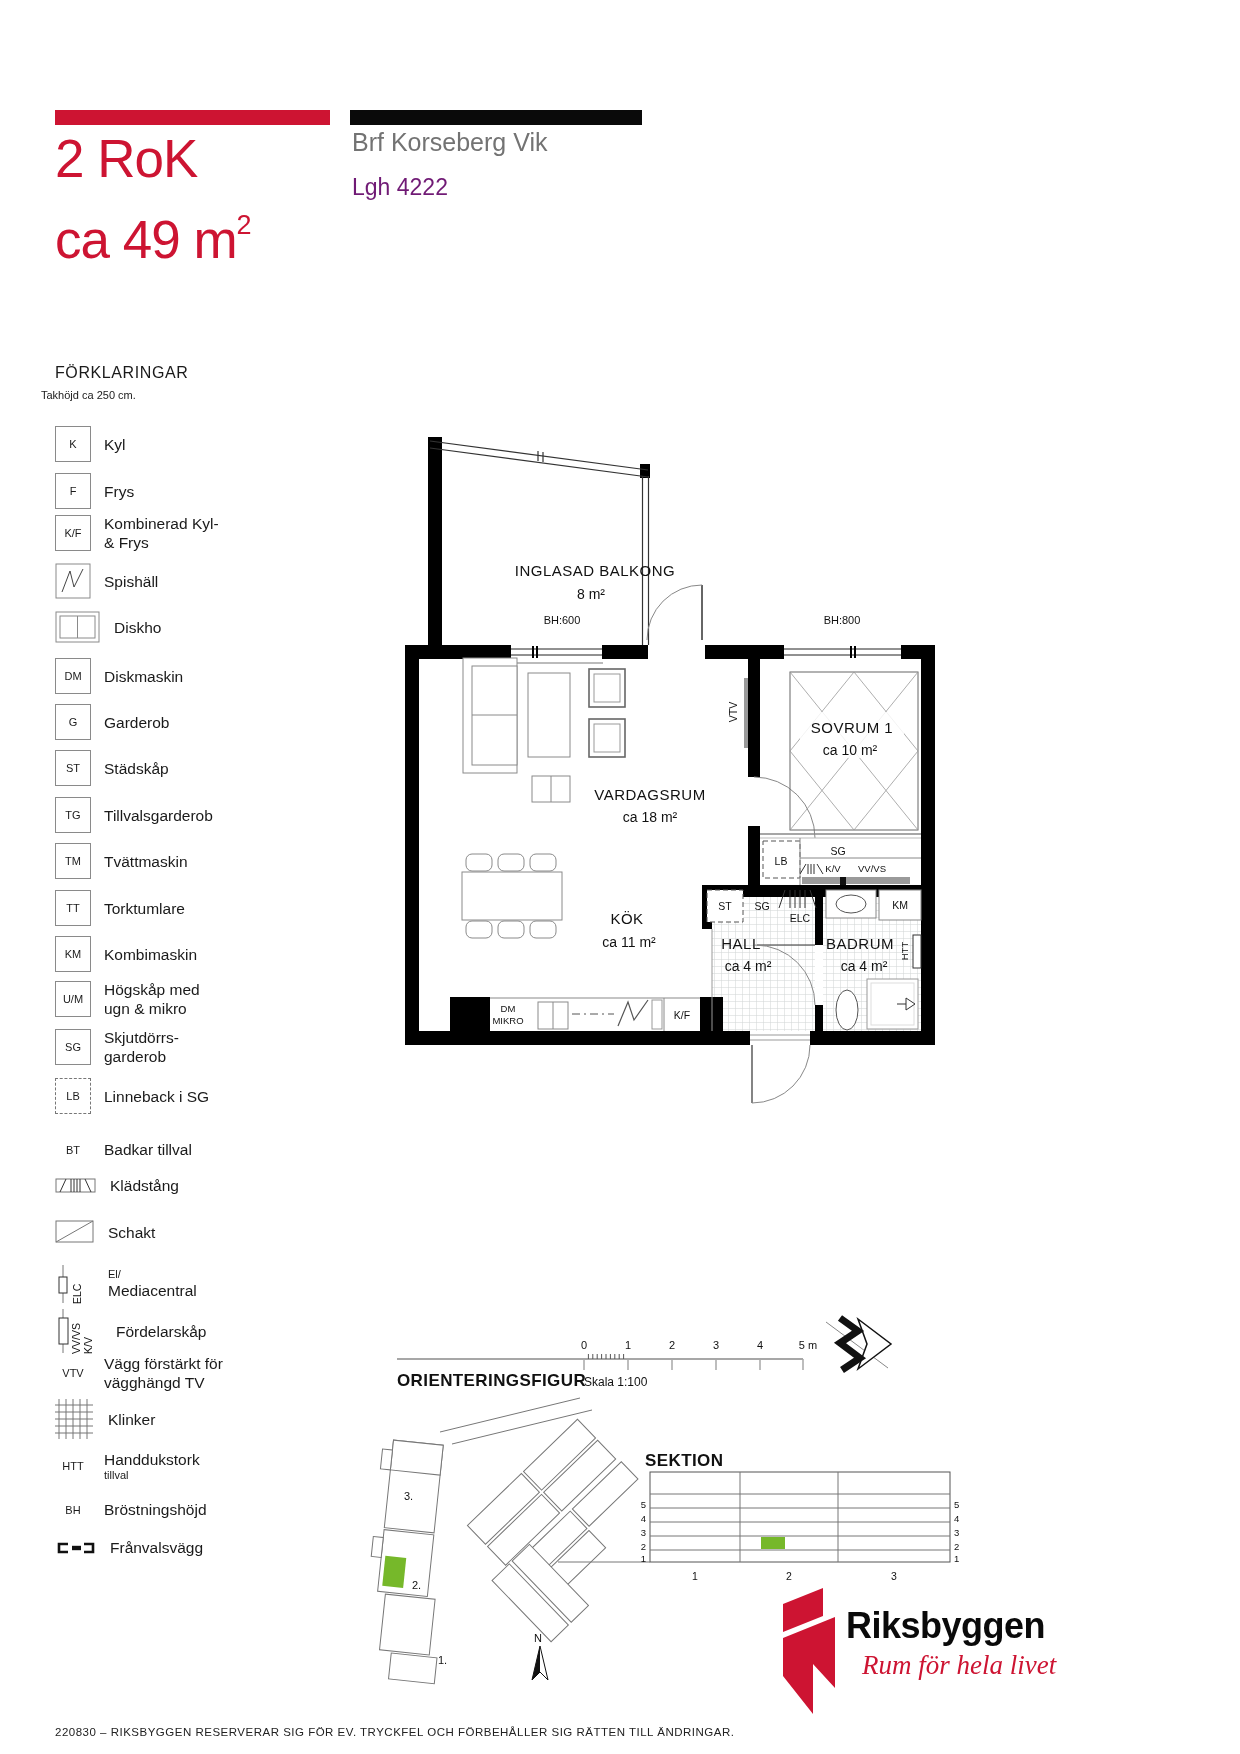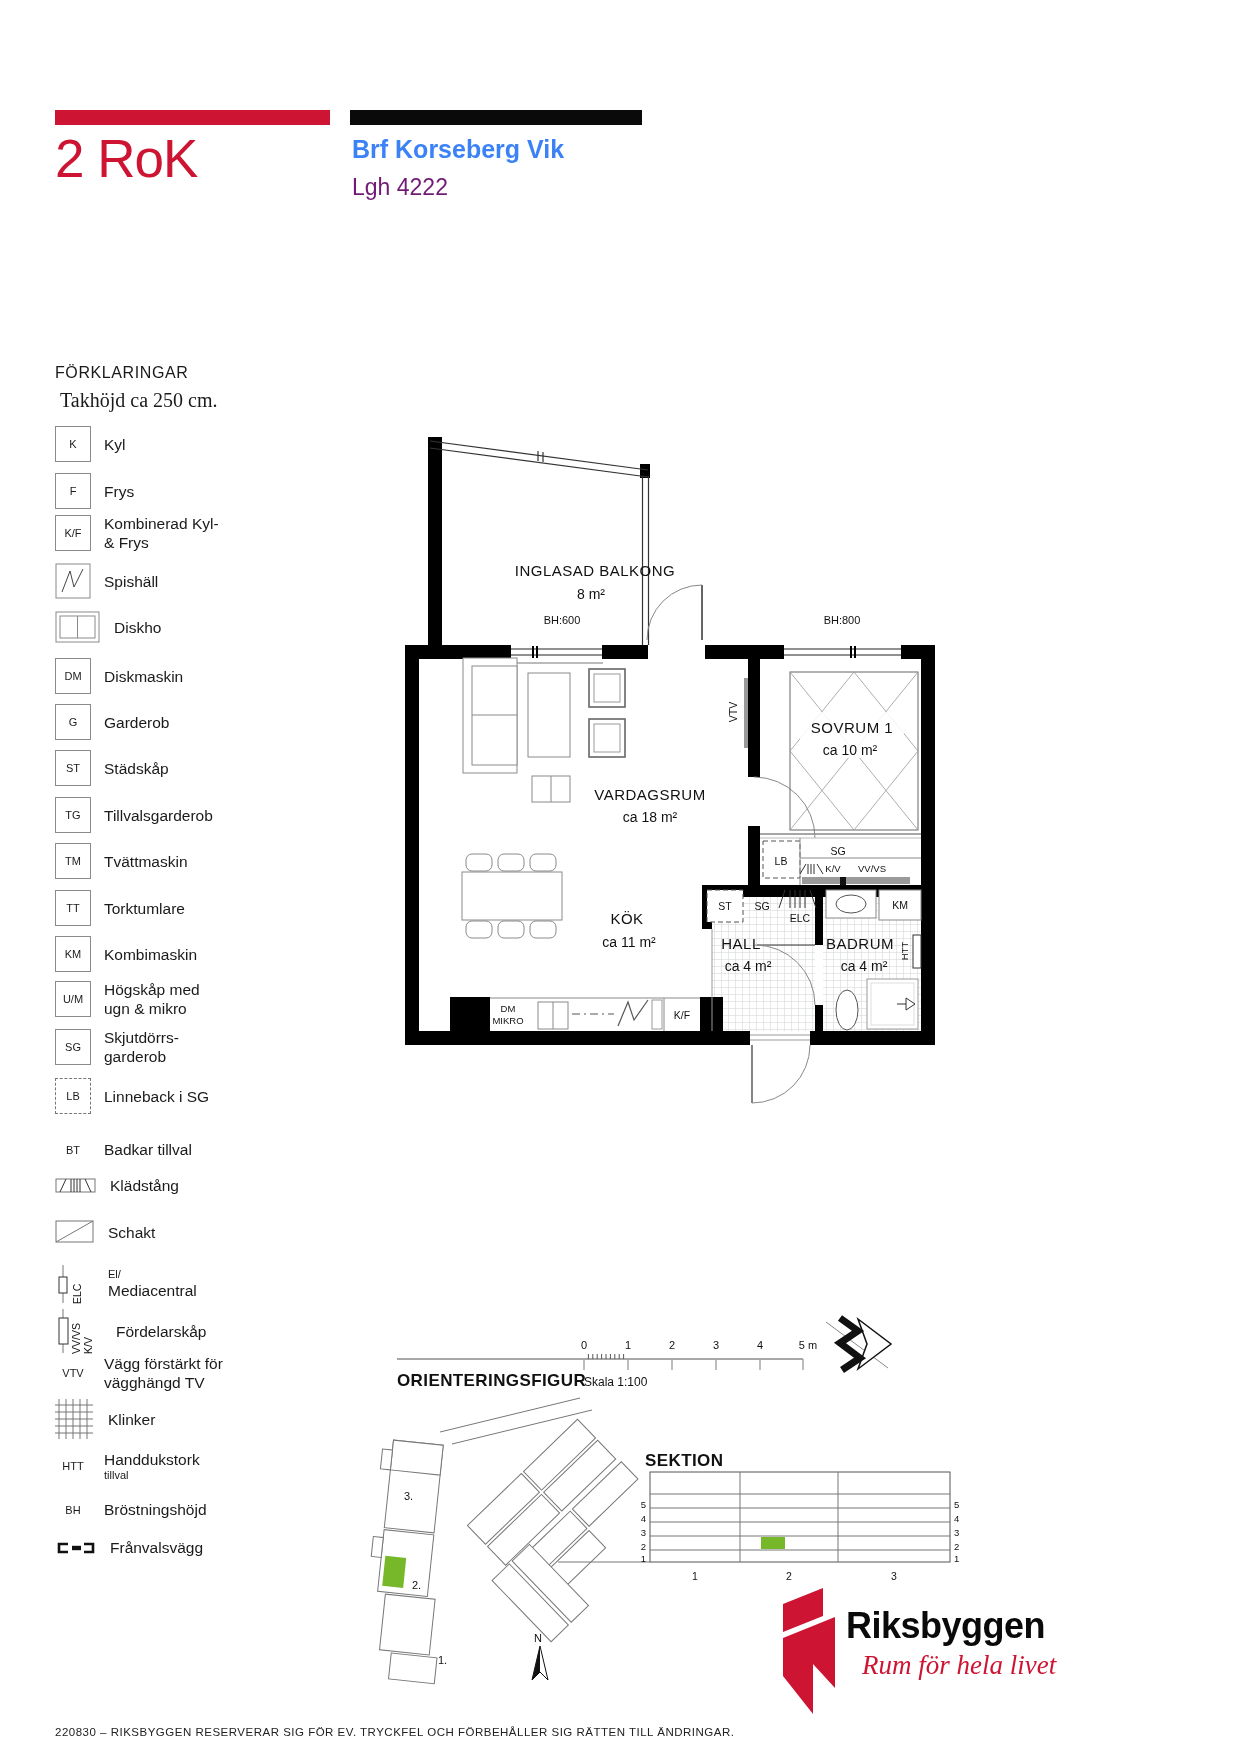--- a/index.html
+++ b/index.html
@@ -4,25 +4,25 @@
 <style>
   html,body{margin:0;padding:0;background:#fff;}
   .page{position:relative;width:1220px;height:1754px;background:#fff;overflow:hidden;
         font-family:"Liberation Sans",sans-serif;color:#1a1a1a;}
   .abs{position:absolute;}
   
   .bar-red{left:55px;top:110px;width:275px;height:15px;}
   .bar-black{left:350px;top:110px;width:292px;height:15px;background:#0a0a0a;}
   .title{left:55px;top:126px;font-size:53px;line-height:66px;letter-spacing:-1px;}
   .title sup{font-size:27px;vertical-align:24px;}
-  .projname{left:352px;top:135px;font-size:25px;font-weight:bold;color:#3b82f6;}
+  .projname{left:352px;top:128px;font-size:25px;font-weight:normal;color:#737373;}
   .lgh{left:352px;top:174px;font-size:23px;color:#701a75;}
   
   .leg-head{left:55px;top:364px;font-size:16px;font-weight:normal;letter-spacing:.6px;}
-  .leg-sub{left:60px;top:389px;font-size:20px;font-family:Liberation Serif, serif;}
+  .leg-sub{left:41px;top:389px;font-size:11px;}
   .leg-row{position:absolute;left:55px;display:flex;align-items:center;gap:13px;}
   .leg-box{width:34px;height:34px;border:1px solid #8a8a8a;display:flex;align-items:center;
            justify-content:center;font-size:11px;flex:none;background:#fff;}
   .leg-box.dashed{border:1.5px dashed #777;}
   .leg-txt{width:36px;text-align:center;font-size:11px;flex:none;}
   .leg-label{font-size:15.5px;line-height:19px;white-space:pre-line;}
   .leg-small{font-size:11px;line-height:13px;}
   
   .brandname{left:846px;top:1605px;font-size:36px;font-weight:bold;letter-spacing:-.5px;color:#0a0a0a;}
   .tagline{left:862px;top:1650px;font-size:27px;font-style:italic;
@@ -39,20 +39,21 @@
 </style>
 </head>
 <body>
 
 <div class="page">
 
   <div class="abs bar-red" style="background:#cd1432;"></div>
   <div class="abs bar-black"></div>
   <div class="abs title" style="color:#cd1432;">
     <div>2 RoK</div>
+    <div><span>ca 49 m</span><sup>2</sup></div>
   </div>
   <div class="abs projname">Brf Korseberg Vik</div>
   <div class="abs lgh">Lgh 4222</div>
 
   <div class="abs leg-head">FÖRKLARINGAR</div>
   <div class="abs leg-sub">Takhöjd ca 250 cm.</div>
 
   <div class="leg-row" style="top:426px">
     <div class="leg-box">K</div>
     <div class="leg-label">Kyl</div>

